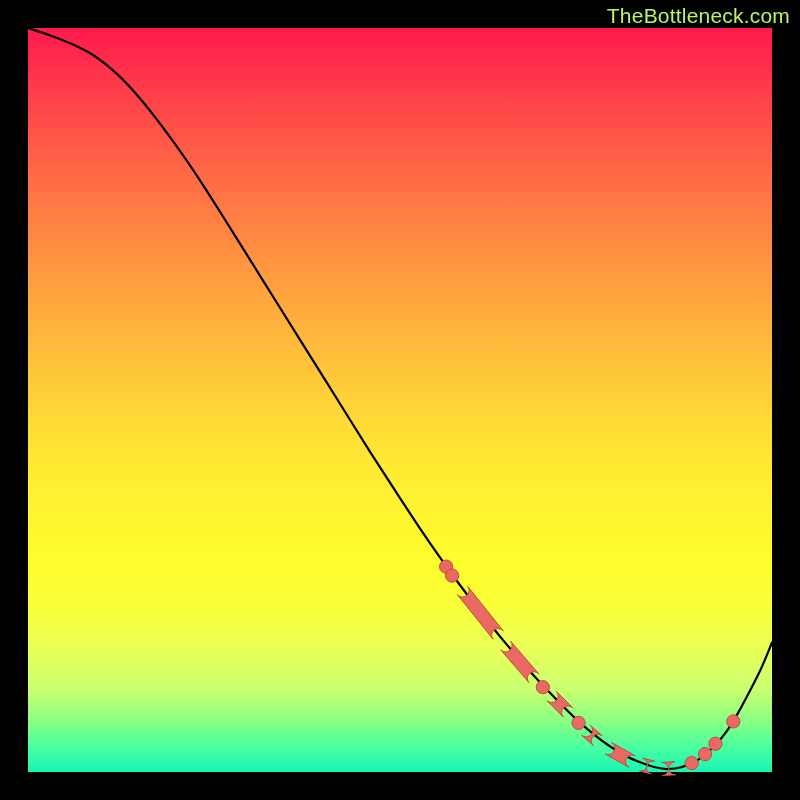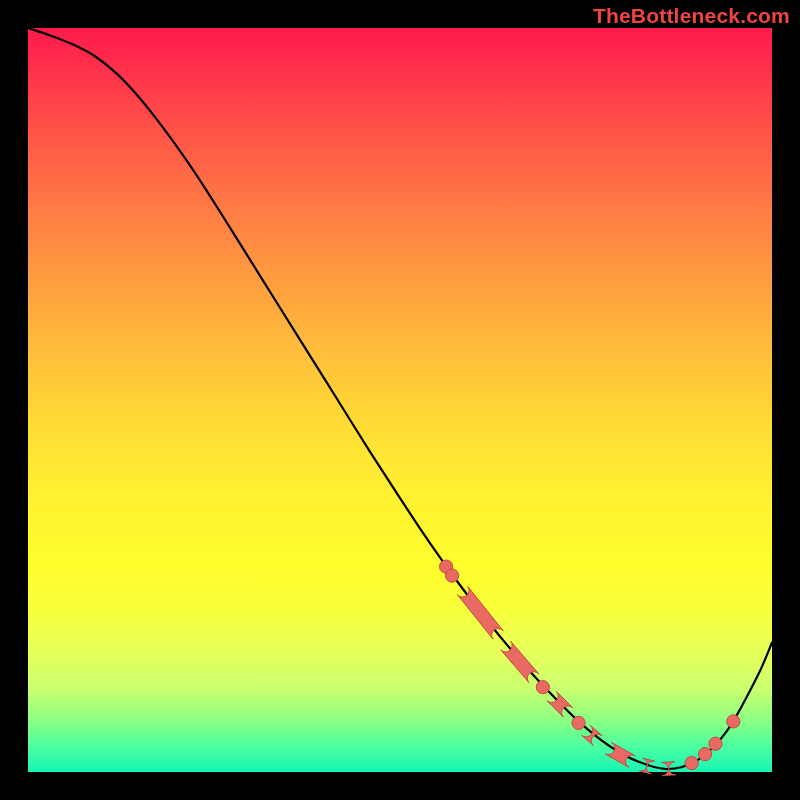--- a/index.html
+++ b/index.html
@@ -33,23 +33,23 @@
       #c8ff70 89%,
       #8cff82 93%,
       #4dffa0 96.5%,
       #18f5b4 100%
     );
   }
   .watermark {
     position: absolute;
     top: 4px;
     right: 10px;
-    color: #ef4444;
+    color: #bef264;
     font-size: 21px;
-    font-weight: 700;
+    font-weight: 400;
     letter-spacing: 0.2px;
     user-select: none;
   }
   svg.plot {
     position: absolute;
     left: 0;
     top: 0;
     width: 744px;
     height: 744px;
     overflow: visible;

